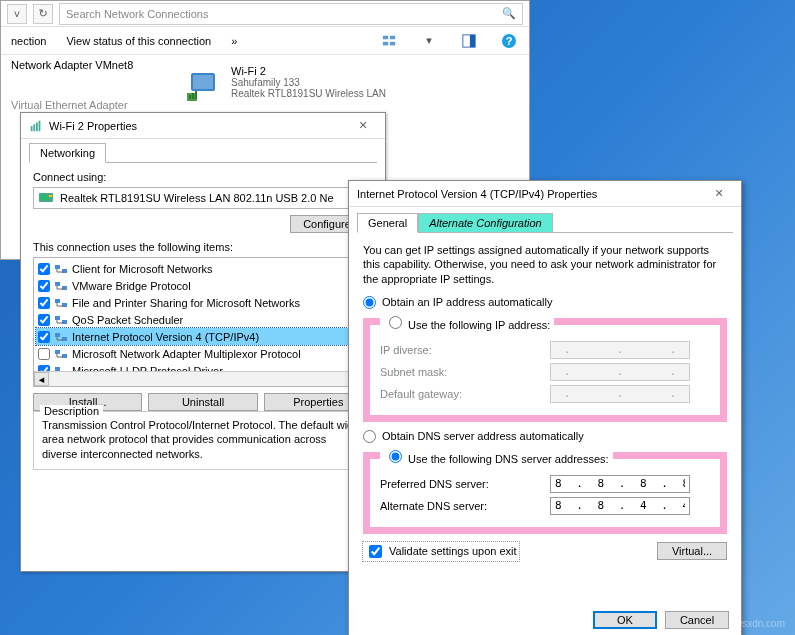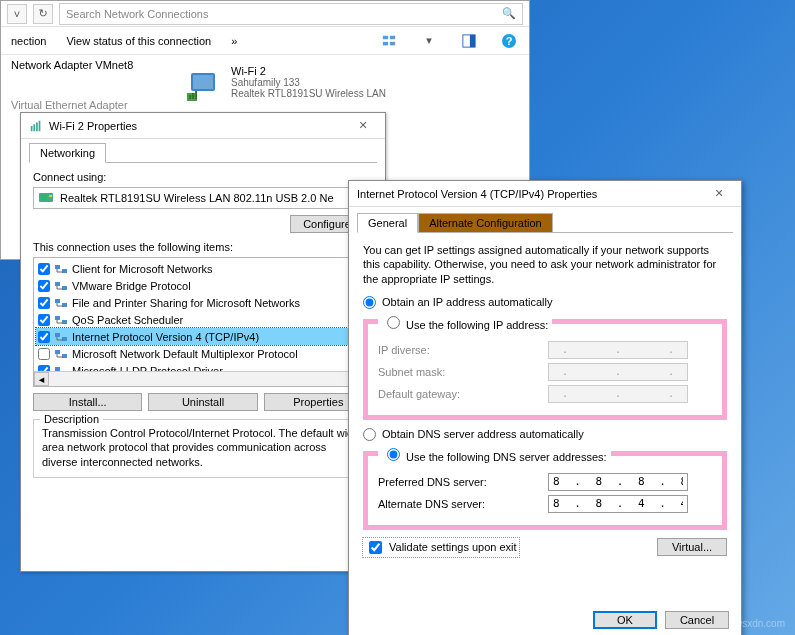--- a/index.html
+++ b/index.html
@@ -158,21 +158,20 @@
   height: 15px;
   border-top: 1px solid #ccc;
   display: flex;
 }
 .hscroll .arrow { width: 15px; border: 1px solid #bbb; background: #e8e8e8; display: flex; align-items:center; justify-content:center; }
 .hscroll .track { flex: 1; background: #f2f2f2; }
 .btnrow3 { display: flex; gap: 6px; margin-top: 6px; }
 .btnrow3 .win-btn { flex: 1; }
 .groupbox {
   border: 1px solid #ccc;
-  margin-top: 8px;
   padding: 6px 8px 8px 8px;
   position: relative;
 }
 .groupbox .legend {
   position: absolute;
   top: -7px; left: 6px;
   background: #fff;
   padding: 0 4px;
   font-size: 11px;
 }
@@ -183,28 +182,29 @@
   position: absolute;
   left: 348px; top: 180px;
   width: 394px; height: 460px;
   background: #fff;
   border: 1px solid #8a8a8a;
   box-shadow: 2px 2px 6px rgba(0,0,0,.35);
 }
 .ipv4 .tabrow { margin-top: 6px; }
 .ipv4 .tab.inactive {
   border-bottom-color: #b5b5b5;
-  background: #a16207;
+  background: #5eead4;
+  font-style: italic;
 }
 .ipv4-body { padding: 10px 14px 6px 14px; }
 .intro { font-size: 11px; line-height: 1.3; margin-bottom: 10px; }
 .radio-row { display: flex; align-items: center; gap: 6px; font-size: 11px; margin: 4px 0; }
 .radio-row input[type=radio] { margin: 0; }
 fieldset.ip-group {
-  border: 5px solid #f9a8d4;
+  border: 7px solid #f9a8d4;
   margin: 2px 0 8px 0;
   padding: 6px 10px 8px 10px;
   position: relative;
 }
 fieldset.ip-group .fs-legend {
   font-size: 11px;
   padding: 0 4px;
 }
 .field-row {
   display: flex;
@@ -380,21 +380,21 @@
               </svg></span>
             <span>Internet Protocol Version 4 (TCP/IPv4)</span>
           </li>
           <li>
             <input type="checkbox" style="">
             <span class="proto-ico"><svg viewBox="0 0 14 12" width="14" height="12">
                 <rect x="1" y="2" width="5" height="4" fill="#4a8cd4"></rect>
                 <rect x="8" y="6" width="5" height="4" fill="#4a8cd4"></rect>
                 <path d="M3 6 v3 h6" stroke="#666" fill="none"></path>
               </svg></span>
-            <span>Microsoft Network Default Multiplexor Protocol</span>
+            <span>Microsoft Network Adapter Multiplexor Protocol</span>
           </li>
           <li>
             <input type="checkbox" checked="" style="">
             <span class="proto-ico"><svg viewBox="0 0 14 12" width="14" height="12">
                 <rect x="1" y="2" width="5" height="4" fill="#4a8cd4"></rect>
                 <rect x="8" y="6" width="5" height="4" fill="#4a8cd4"></rect>
                 <path d="M3 6 v3 h6" stroke="#666" fill="none"></path>
               </svg></span>
             <span>Microsoft LLDP Protocol Driver</span>
           </li>

